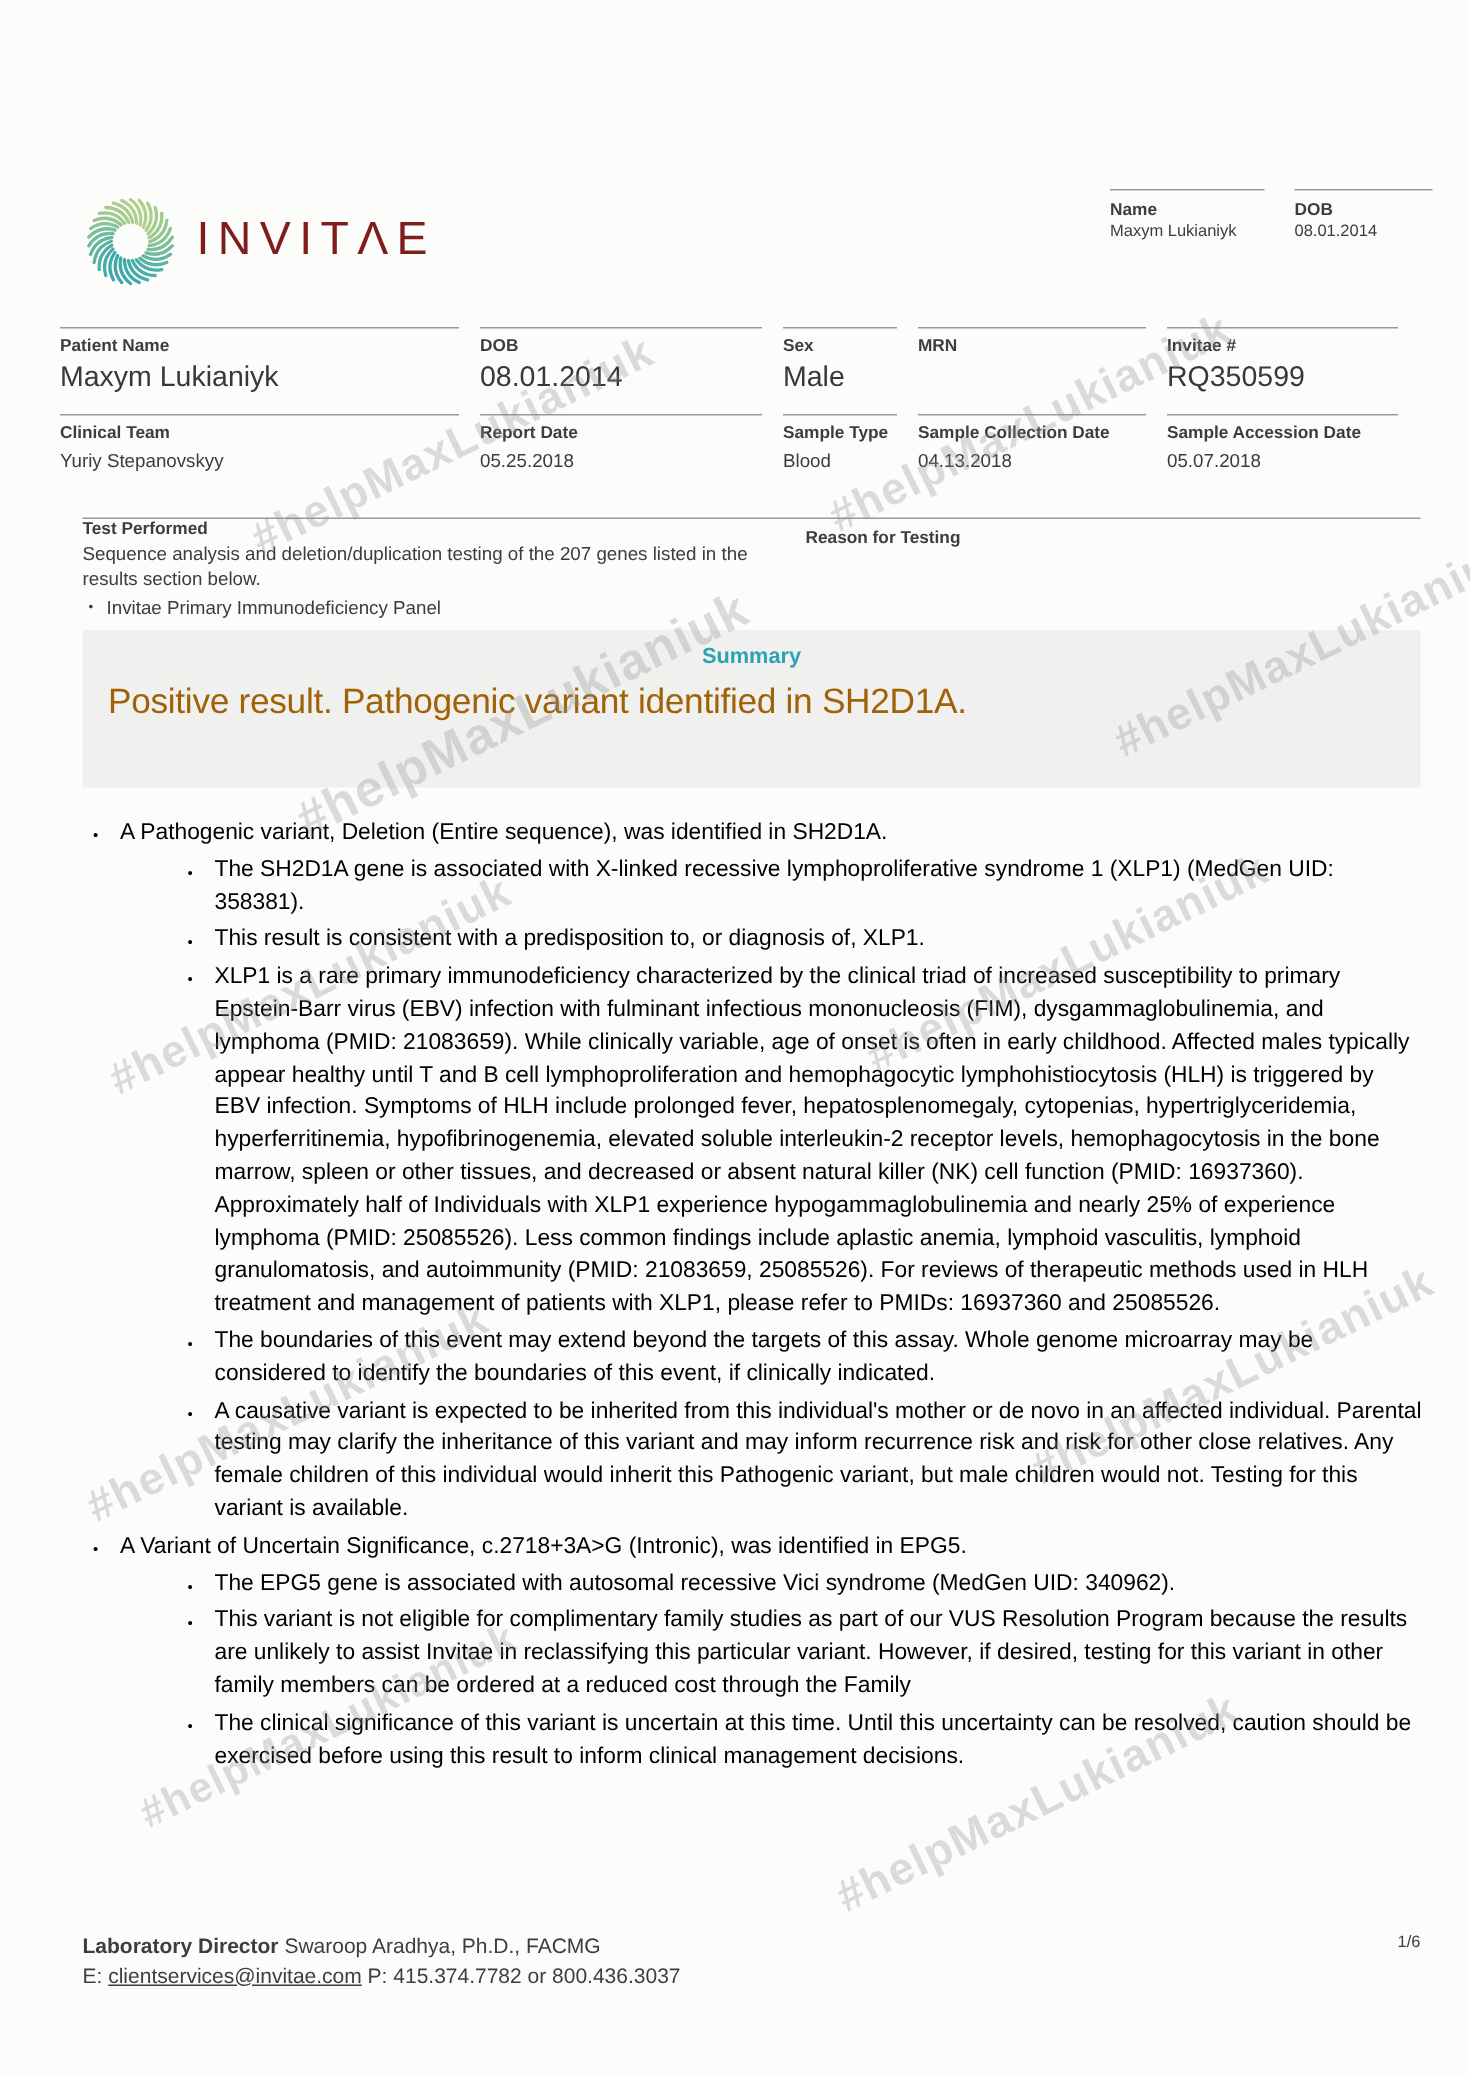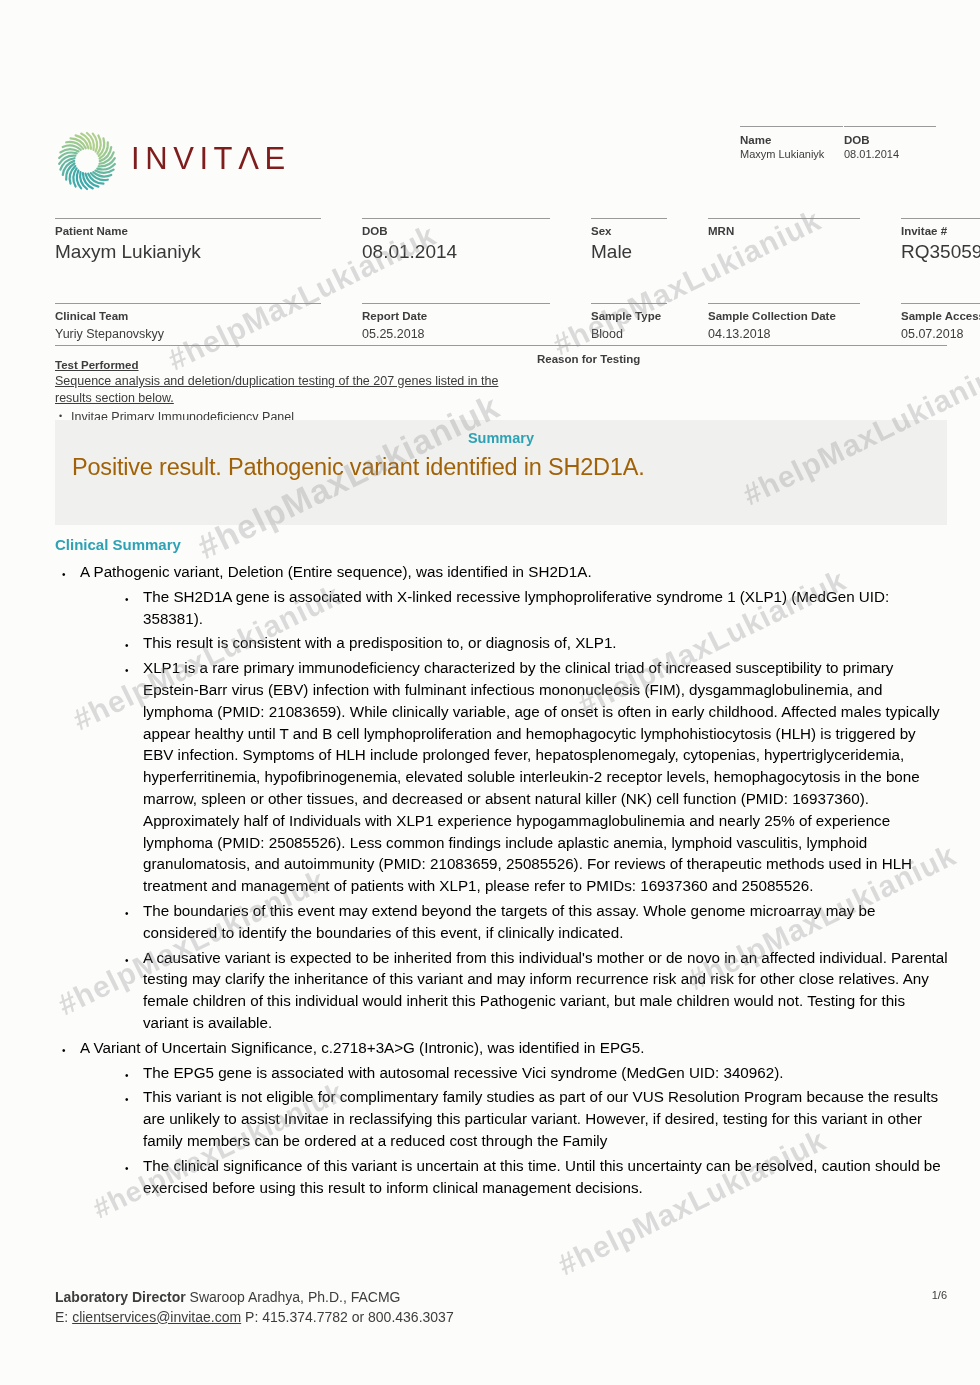--- a/index.html
+++ b/index.html
@@ -19,40 +19,40 @@
     pointer-events:none; z-index:5;
   }
 
   
   .brand-row { position:absolute; top:126px; left:55px; right:33px; height:80px; }
   .logo-swirl { position:absolute; left:0; top:2px; }
   .wordmark {
     position:absolute; left:76px; top:15px;
     font-size:31px; letter-spacing:0.18em; font-weight:500; color:#7f1d1d;
   }
-  .mini-header { position:absolute; left:685px; top:0; display:flex; gap:1px;align-items:flex-end; }
+  .mini-header { position:absolute; left:685px; top:0; display:flex; gap:20px;align-items:flex-end; }
   .mini-col { border-top:1px solid #9a9a9a; padding-top:7px; width:103px; }
   .mini-col.dob { width:92px; }
   .flabel { font-size:11.5px; font-weight:700; color:#3d3d3d; }
   .mini-val { font-size:11px; margin-top:2px; }
 
   
   .patient-grid {
-    position:absolute; left:55px; top:218px; width:892px;
-    display:grid; grid-template-columns:280px 202px 90px 166px 154px;gap:27px;
+    position:absolute; left:40px; top:218px; width:892px;
+    display:grid; grid-template-columns:280px 202px 90px 166px 154px;
   }
   .cell { border-top:1px solid #9a9a9a; margin-right:14px; padding-top:6px; }
   .cell:nth-child(5n) { margin-right:0; }
   .fvalue-lg { font-size:19px; margin-top:4px; padding-bottom:13px; min-height:24px; color:#383838; }
   .fvalue-sm { font-size:12.5px; margin-top:5px; padding-bottom:14px; }
 
   
   .test-row {
     position:absolute; left:55px; top:345px; width:892px;
-    border-top:1px solid #9a9a9a; padding-top:13px;text-decoration:underline;
+    border-top:1px solid #9a9a9a; padding-top:1px;
   }
   .test-left { width:470px; }
   .test-desc { font-size:12.5px; line-height:1.35; margin-top:2px; width:450px; }
   .test-item { font-size:12.5px; margin-top:3px; padding-left:16px; position:relative; }
   .test-item::before { content:"•"; position:absolute; left:4px; top:1px; font-size:9px; }
   .reason-label { position:absolute; left:482px; top:7px; }
 
   
   .summary-box {
     position:absolute; left:55px; top:420px; width:892px; height:105px;
@@ -200,21 +200,20 @@
     </div>
     <div class="reason-label flabel">Reason for Testing</div>
   </div>
 
   <div class="summary-box">
     <div class="teal-heading" id="summary-heading" style="color: rgb(45, 162, 181); text-align: center;">Summary</div>
     <div class="summary-line first">Positive result. Pathogenic variant identified in SH2D1A.</div>
   </div>
 
   <div class="clinical">
-    <div class="teal-heading" id="clinical-heading" style="color: rgb(45, 162, 181);">Clinical Summary</div>
     <ul class="bullets" id="bullets">
         <li class="l1">A Pathogenic variant, Deletion (Entire sequence), was identified in SH2D1A.</li>
         <li class="l2">The SH2D1A gene is associated with X-linked recessive lymphoproliferative syndrome 1 (XLP1) (MedGen UID: 358381).</li>
         <li class="l2">This result is consistent with a predisposition to, or diagnosis of, XLP1.</li>
         <li class="l2">XLP1 is a rare primary immunodeficiency characterized by the clinical triad of increased susceptibility to primary Epstein-Barr virus (EBV) infection with fulminant infectious mononucleosis (FIM), dysgammaglobulinemia, and lymphoma (PMID: 21083659). While clinically variable, age of onset is often in early childhood. Affected males typically appear healthy until T and B cell lymphoproliferation and hemophagocytic lymphohistiocytosis (HLH) is triggered by EBV infection. Symptoms of HLH include prolonged fever, hepatosplenomegaly, cytopenias, hypertriglyceridemia, hyperferritinemia, hypofibrinogenemia, elevated soluble interleukin-2 receptor levels, hemophagocytosis in the bone marrow, spleen or other tissues, and decreased or absent natural killer (NK) cell function (PMID: 16937360). Approximately half of Individuals with XLP1 experience hypogammaglobulinemia and nearly 25% of experience lymphoma (PMID: 25085526). Less common findings include aplastic anemia, lymphoid vasculitis, lymphoid granulomatosis, and autoimmunity (PMID: 21083659, 25085526). For reviews of therapeutic methods used in HLH treatment and management of patients with XLP1, please refer to PMIDs: 16937360 and 25085526.</li>
         <li class="l2">The boundaries of this event may extend beyond the targets of this assay. Whole genome microarray may be considered to identify the boundaries of this event, if clinically indicated.</li>
         <li class="l2">A causative variant is expected to be inherited from this individual's mother or de novo in an affected individual. Parental testing may clarify the inheritance of this variant and may inform recurrence risk and risk for other close relatives. Any female children of this individual would inherit this Pathogenic variant, but male children would not. Testing for this variant is available.</li>
         <li class="l1">A Variant of Uncertain Significance, c.2718+3A&gt;G (Intronic), was identified in EPG5.</li>
         <li class="l2">The EPG5 gene is associated with autosomal recessive Vici syndrome (MedGen UID: 340962).</li>
         <li class="l2">This variant is not eligible for complimentary family studies as part of our VUS Resolution Program because the results are unlikely to assist Invitae in reclassifying this particular variant. However, if desired, testing for this variant in other family members can be ordered at a reduced cost through the Family</li>

